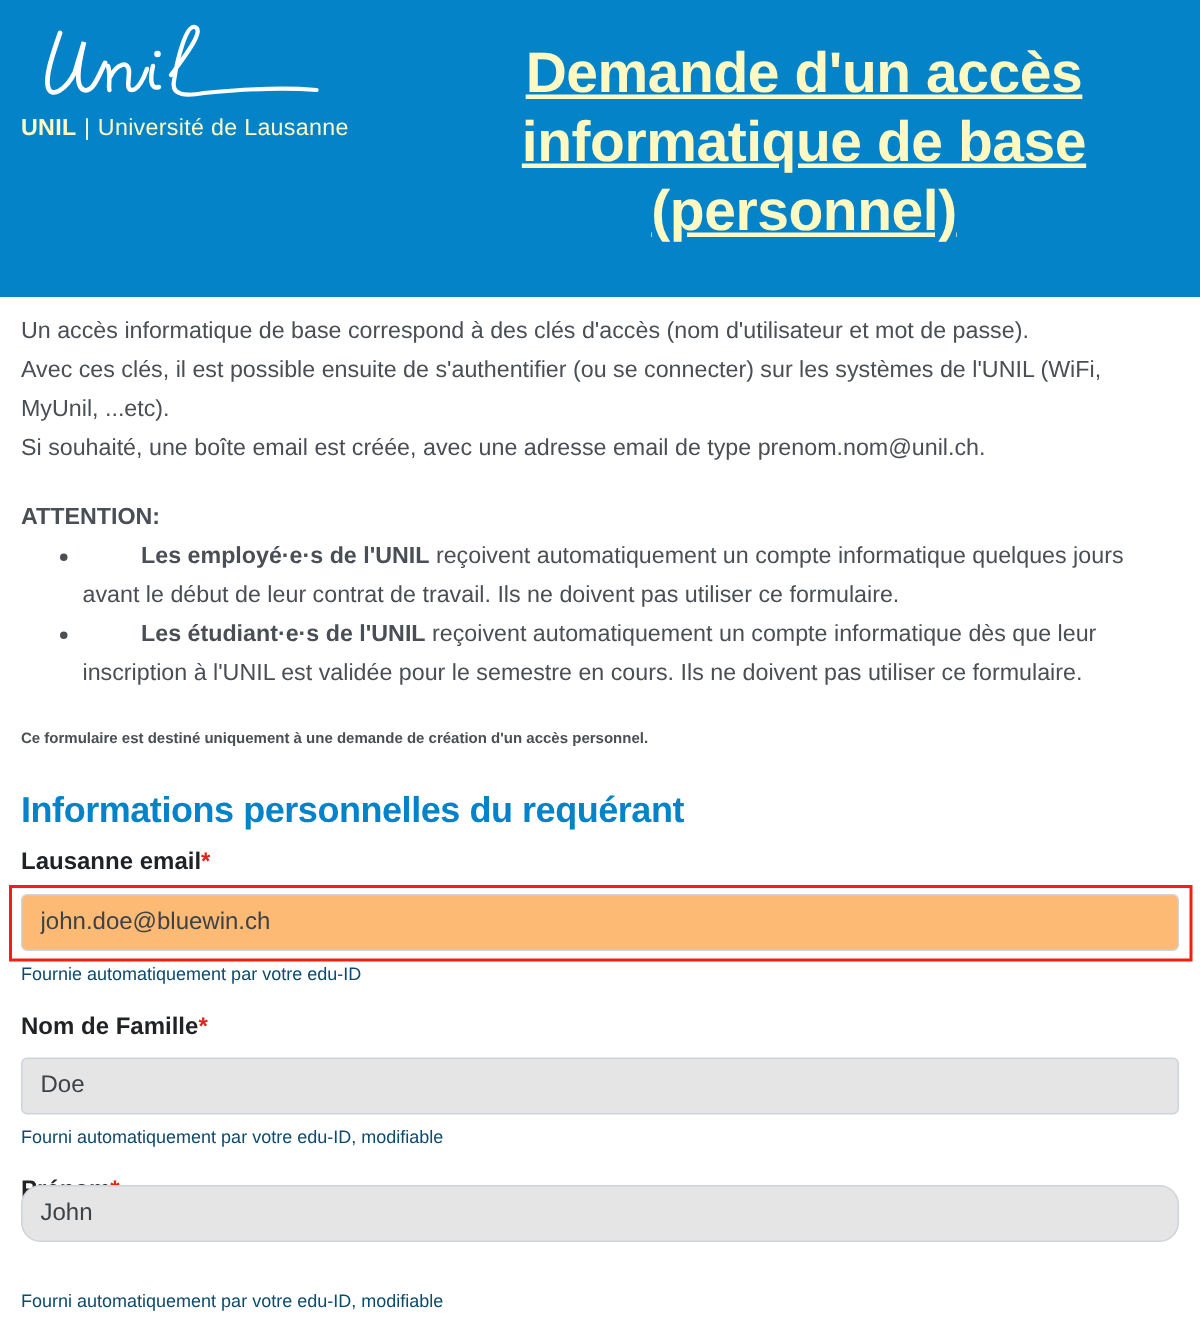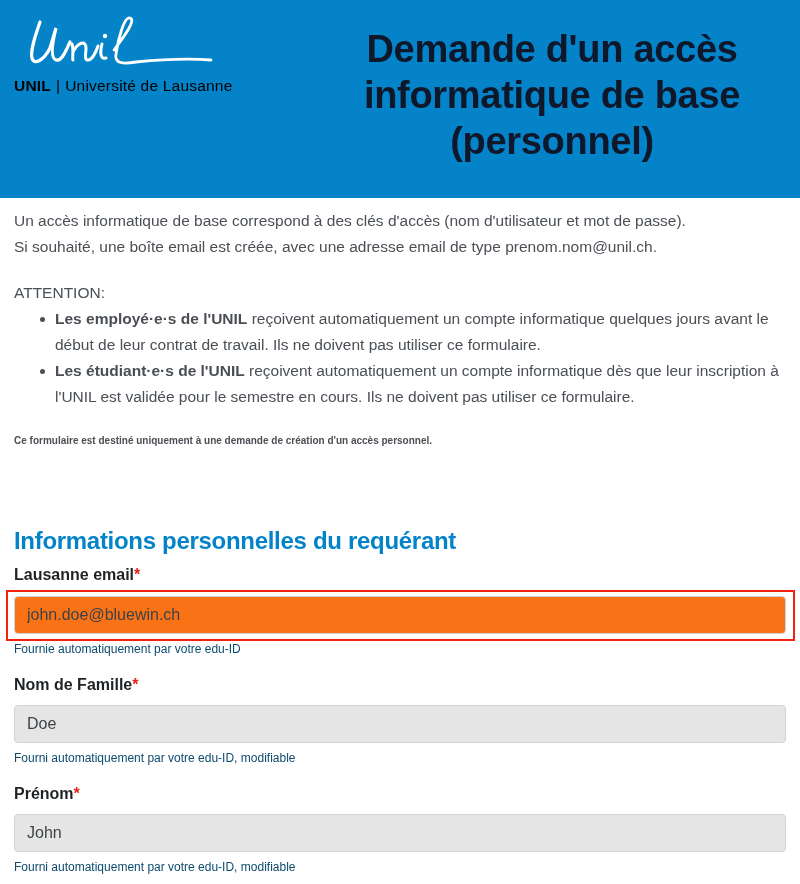--- a/index.html
+++ b/index.html
@@ -6,61 +6,61 @@
   html, body { width: 800px; height: 884px; overflow: hidden; background: #ffffff; }
   body { font-family: "Liberation Sans", sans-serif; color: #4a4f55; }
 
   .header {
     position: absolute; left: 0; top: 0; width: 800px; height: 198px;
     background: #0583c9;
   }
   .logo { position: absolute; left: 14px; top: 14px; width: 240px; height: 90px; }
   .logo svg { position: absolute; left: 12px; top: 0; }
   .logo-text {
-    position: absolute; left: 0; top: 63px; color: #000000; font-size: 15.5px;
+    position: absolute; left: 0; top: 63px; color: #fef9c3; font-size: 15.5px;
     white-space: nowrap; letter-spacing: 0.2px;
   }
   .logo-text b { font-weight: bold; }
   .logo-sep { margin: 0 5px; font-weight: normal; }
 
   .title {
-    position: absolute; left: 312px; width: 480px; top: 26px;
-    color: #0f172a; font-size: 38px; font-weight: bold; line-height: 46px;
-    text-align: center; letter-spacing: -0.3px;
+    position: absolute; left: 296px; width: 480px; top: 26px;
+    color: #fef9c3; font-size: 38px; font-weight: bold; line-height: 46px;
+    text-align: center; letter-spacing: -0.3px; text-decoration: underline;
   }
 
   .content { position: absolute; left: 14px; top: 208px; width: 776px; }
   .intro p { font-size: 15.5px; line-height: 26px; color: #4a4f55; }
-  .attention-heading { margin-top: 20px; font-size: 15.5px; font-weight: normal; line-height: 26px; color: #4a4f55; }
+  .attention-heading { margin-top: 20px; font-size: 15.5px; font-weight: bold; line-height: 26px; color: #4a4f55; }
   ul.attention-list { list-style: none; margin-left: 26px; }
   ul.attention-list li { position: relative; padding-left: 15px; font-size: 15.5px; line-height: 26px; }
   ul.attention-list li::before {
     content: ""; position: absolute; left: 0; top: 11px; width: 5px; height: 5px;
     border-radius: 50%; background: #4a4f55;
   }
-  ul.attention-list li b { color: #4a4f55; }
+  ul.attention-list li b { color: #4a4f55; margin-left: 39px; }
   .notice { margin-top: 18px; font-size: 10px; font-weight: bold; line-height: 26px; }
 
   .section-title {
     position: absolute; left: 14px; top: 527px;
     font-size: 24px; font-weight: bold; color: #0583c9; letter-spacing: -0.3px;
   }
 
   .field-label {
     position: absolute; left: 14px; font-size: 16px; font-weight: bold; color: #1f2326;
   }
   .req { color: #e2231a; }
 
   .input {
     position: absolute; left: 14px; width: 772px; height: 38px;
     border: 1px solid #ced4da; border-radius: 4px; background: #e5e5e5;
     font-family: "Liberation Sans", sans-serif; font-size: 16px; color: #3d4247;
     padding: 0 12px; outline: none;
   }
-  .input.readonly { background: #f97316; }
+  .input.readonly { background: #fdba74; }
 
   .help { position: absolute; left: 14px; font-size: 12px; color: #0c4a6e; }
 
   .highlight {
     position: absolute; left: 6px; top: 590px; width: 789px; height: 51px;
     border: 2.5px solid #f2200d; pointer-events: none;
   }
 </style>
 </head>
 <body>
@@ -77,20 +77,21 @@
     <div class="logo-text">
       <b>UNIL</b><span class="logo-sep">|</span><span>Université de Lausanne</span>
     </div>
   </div>
   <h1 class="title">Demande d'un accès informatique de base (personnel)</h1>
 </div>
 
 <div class="content">
   <div class="intro">
     <p>Un accès informatique de base correspond à des clés d'accès (nom d'utilisateur et mot de passe).</p>
+    <p>Avec ces clés, il est possible ensuite de s'authentifier (ou se connecter) sur les systèmes de l'UNIL (WiFi, MyUnil, ...etc).</p>
     <p>Si souhaité, une boîte email est créée, avec une adresse email de type prenom.nom@unil.ch.</p>
   </div>
   <div class="attention-heading">ATTENTION:</div>
   <ul class="attention-list">
     <li><b>Les employé·e·s de l'UNIL</b><span> reçoivent automatiquement un compte informatique quelques jours avant le début de leur contrat de travail. Ils ne doivent pas utiliser ce formulaire.</span></li>
     <li><b>Les étudiant·e·s de l'UNIL</b><span> reçoivent automatiquement un compte informatique dès que leur inscription à l'UNIL est validée pour le semestre en cours. Ils ne doivent pas utiliser ce formulaire.</span></li>
   </ul>
   <div class="notice">Ce formulaire est destiné uniquement à une demande de création d'un accès personnel.</div>
 </div>
 
@@ -105,14 +106,14 @@
 
 <label class="field-label" style="top:676px;">
   <span>Nom de Famille</span><span class="req">*</span>
 </label>
 <input class="input" style="top: 705px;" value="Doe">
 <div class="help" style="top:751px;">Fourni automatiquement par votre edu-ID, modifiable</div>
 
 <label class="field-label" style="top:785px;">
   <span>Prénom</span><span class="req">*</span>
 </label>
-<input class="input" style="top: 814px;" value="John">
+<input class="input" style="top: 790px; border-radius: 13px;" value="John">
 <div class="help" style="top:860px;">Fourni automatiquement par votre edu-ID, modifiable</div>
 
 </body></html>

